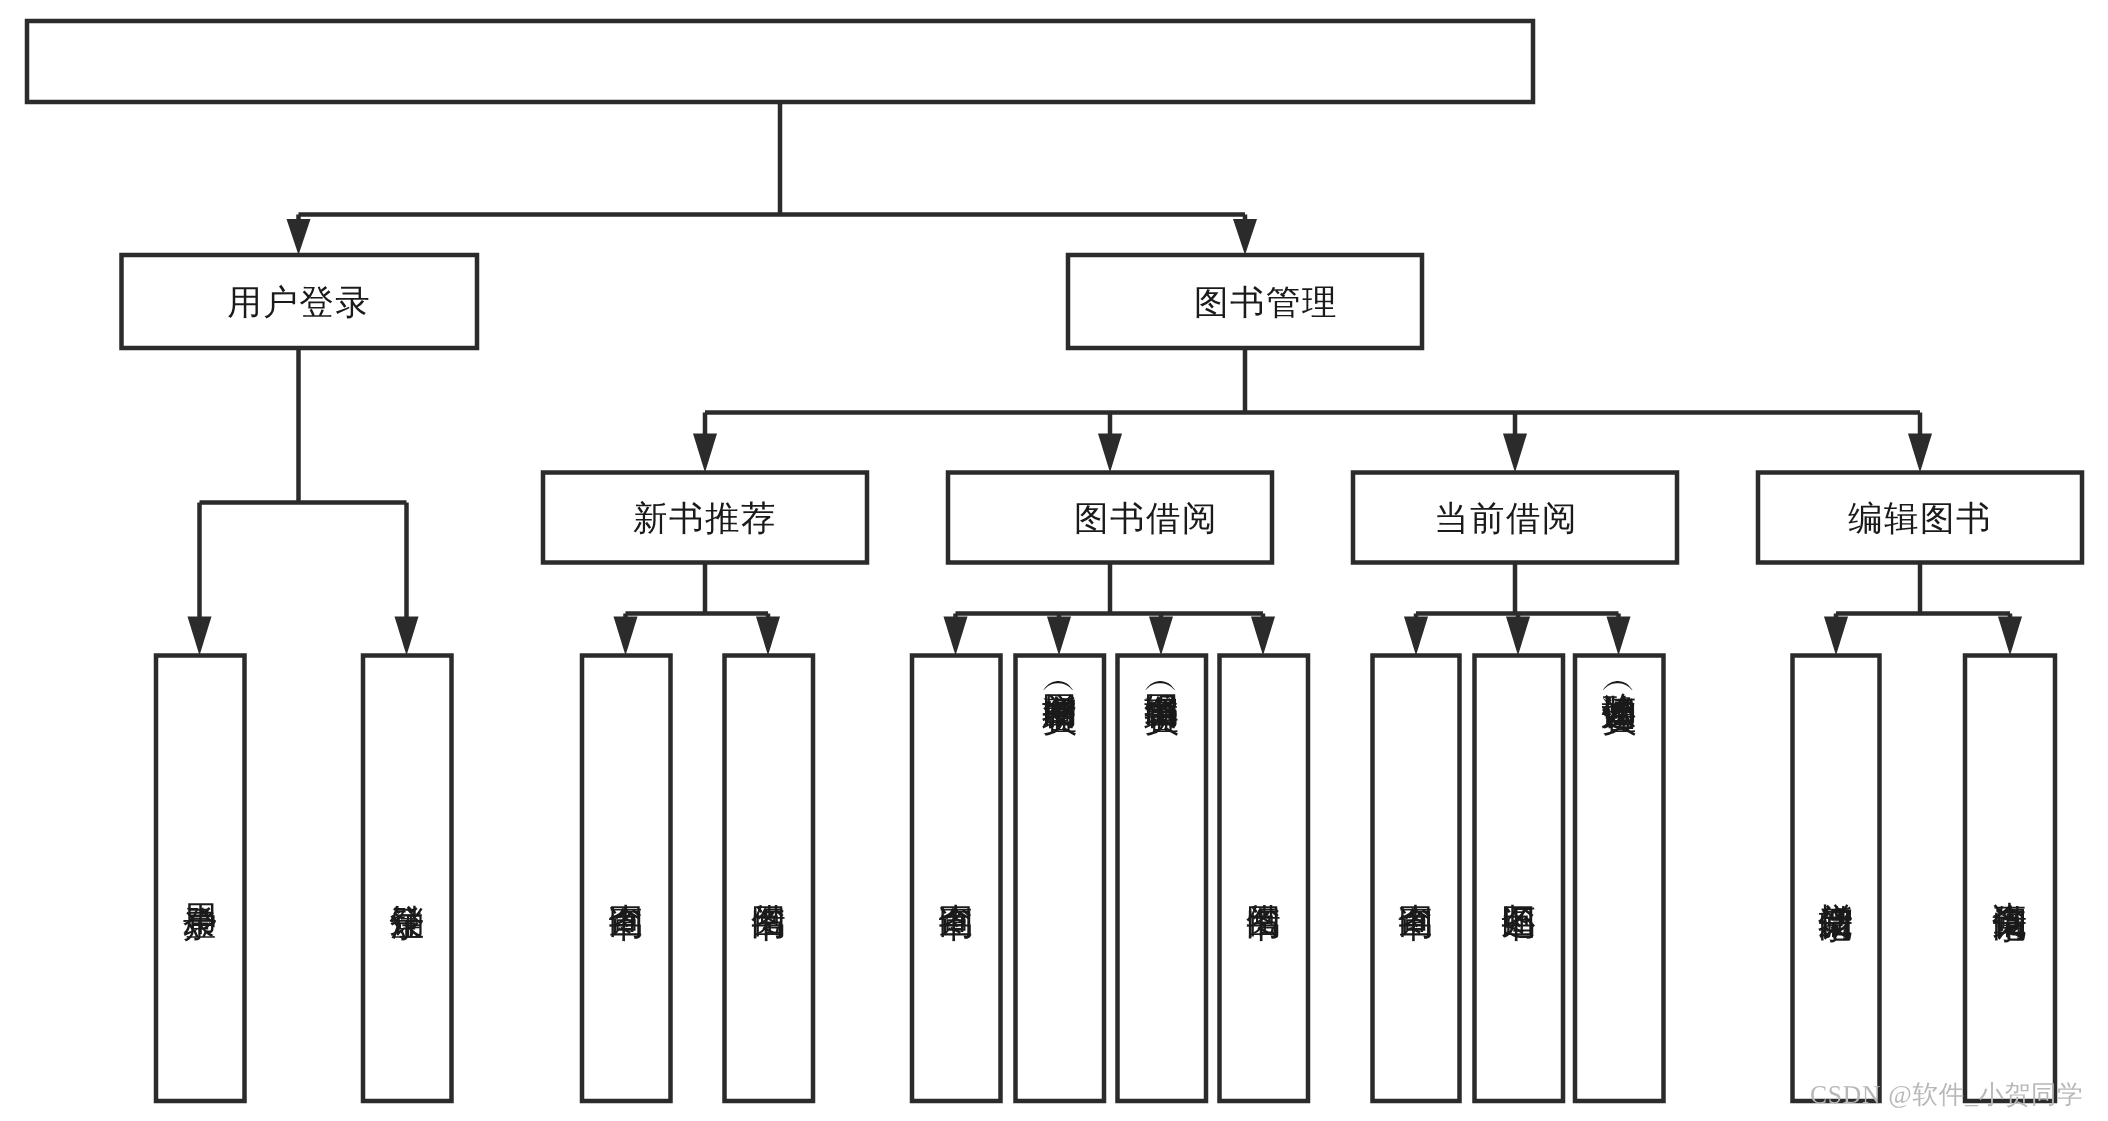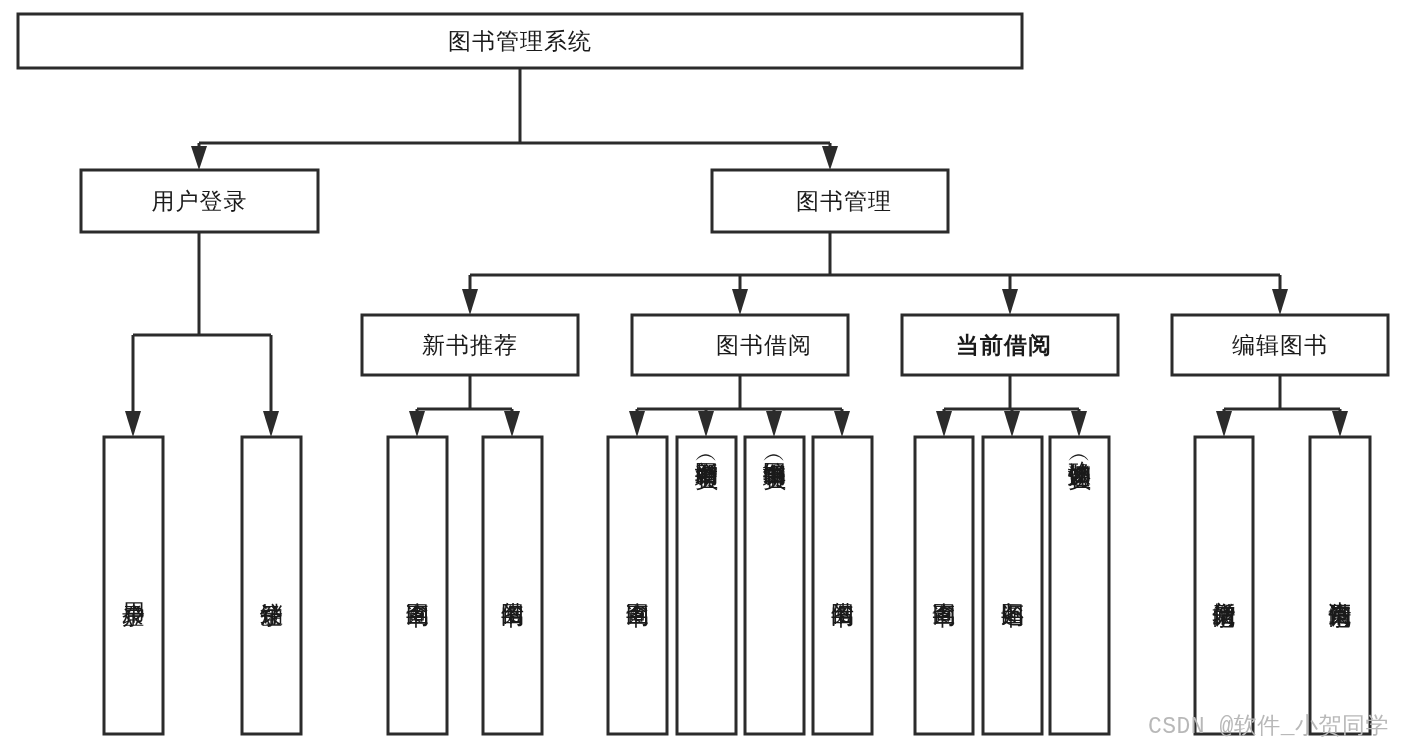--- a/index.html
+++ b/index.html
@@ -71,22 +71,22 @@
     font-family: "Liberation Sans", "DejaVu Sans", sans-serif;
     font-size: 23px;
     color: #1a1a1a;
     letter-spacing: 1px;
     white-space: nowrap;
   }
   #watermark {
     position: absolute;
     right: 16px;
     bottom: 6px;
-    font-family: Liberation Mono, monospace;
-    font-size: 23px;
+    font-family: Liberation Serif, serif;
+    font-size: 17px;
     color: #b8b8b8;
     letter-spacing: 0.5px;
     white-space: nowrap;
   }
 </style>
 </head>
 <body>
 
 <div id="diagram-root">
 
@@ -178,41 +178,38 @@
 
       <rect class="node-rect" x="915" y="437" width="58" height="297"></rect>
       <rect class="node-rect" x="983" y="437" width="59" height="297"></rect>
       <rect class="node-rect" x="1050" y="437" width="59" height="297"></rect>
 
       <rect class="node-rect" x="1195" y="437" width="58" height="297"></rect>
       <rect class="node-rect" x="1310" y="437" width="60" height="297"></rect>
     </g>
   </svg>
 
-  <div class="hlabel-wrap" style="left:18px; top:14px; width:1004px; height:54px;">
-    <span class="hlabel-text">图书管理系统</span>
-  </div>
 
   <div class="hlabel-wrap" style="left:81px; top:170px; width:237px; height:62px;">
     <span class="hlabel-text">用户登录</span>
   </div>
 
   <div class="hlabel-wrap" style="left:712px; top:170px; width:264px; height:62px;">
     <span class="hlabel-text">图书管理</span>
   </div>
 
   <div class="hlabel-wrap" style="left:362px; top:315px; width:216px; height:60px;">
     <span class="hlabel-text">新书推荐</span>
   </div>
 
   <div class="hlabel-wrap" style="left:656px; top:315px; width:216px; height:60px;">
     <span class="hlabel-text">图书借阅</span>
   </div>
 
-  <div class="hlabel-wrap" style="left:902px; top:315px; width:204px; height:60px;font-weight:bold;">
+  <div class="hlabel-wrap" style="left:902px; top:315px; width:204px; height:60px;">
     <span class="hlabel-text">当前借阅</span>
   </div>
 
   <div class="hlabel-wrap" style="left:1172px; top:315px; width:216px; height:60px;">
     <span class="hlabel-text">编辑图书</span>
   </div>
 
   <div class="vlabel-wrap" style="left:104px; top:437px; width:59px; height:297px;">
     <span class="vlabel-text">用户登录</span>
   </div>

